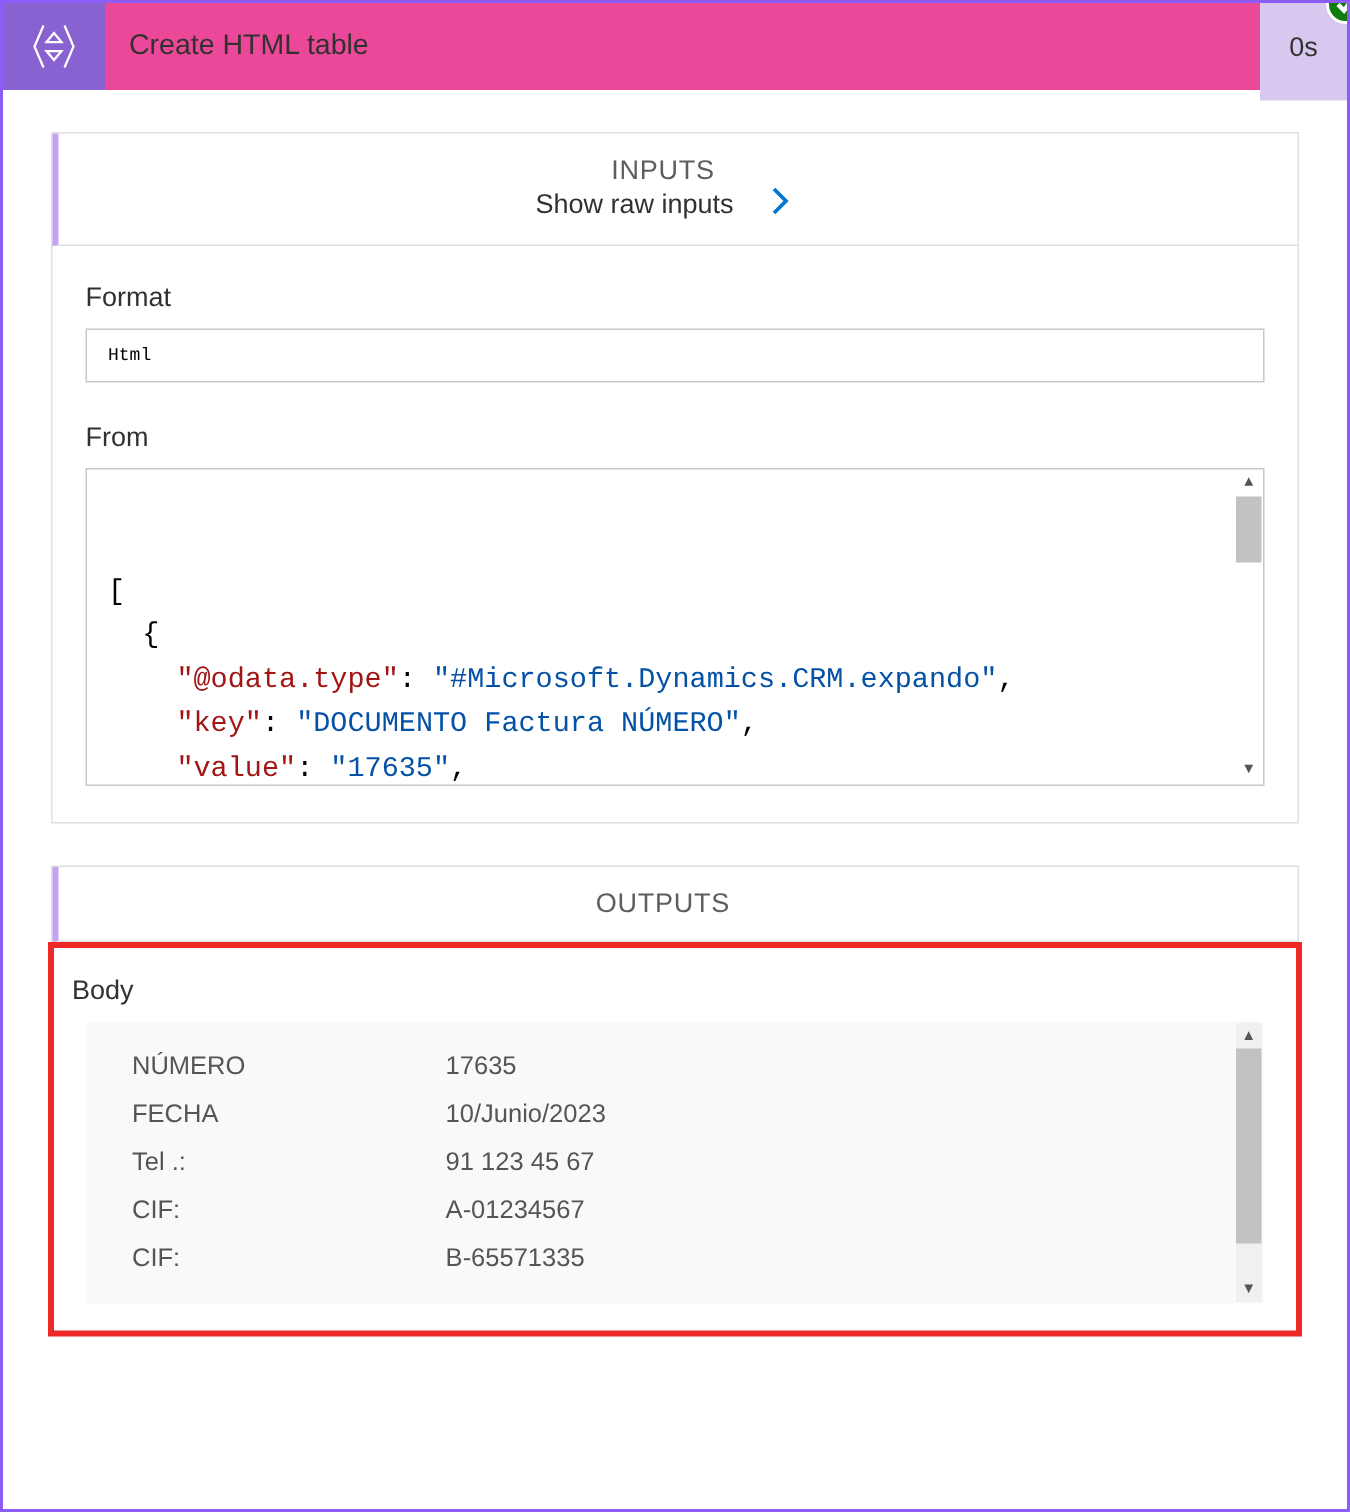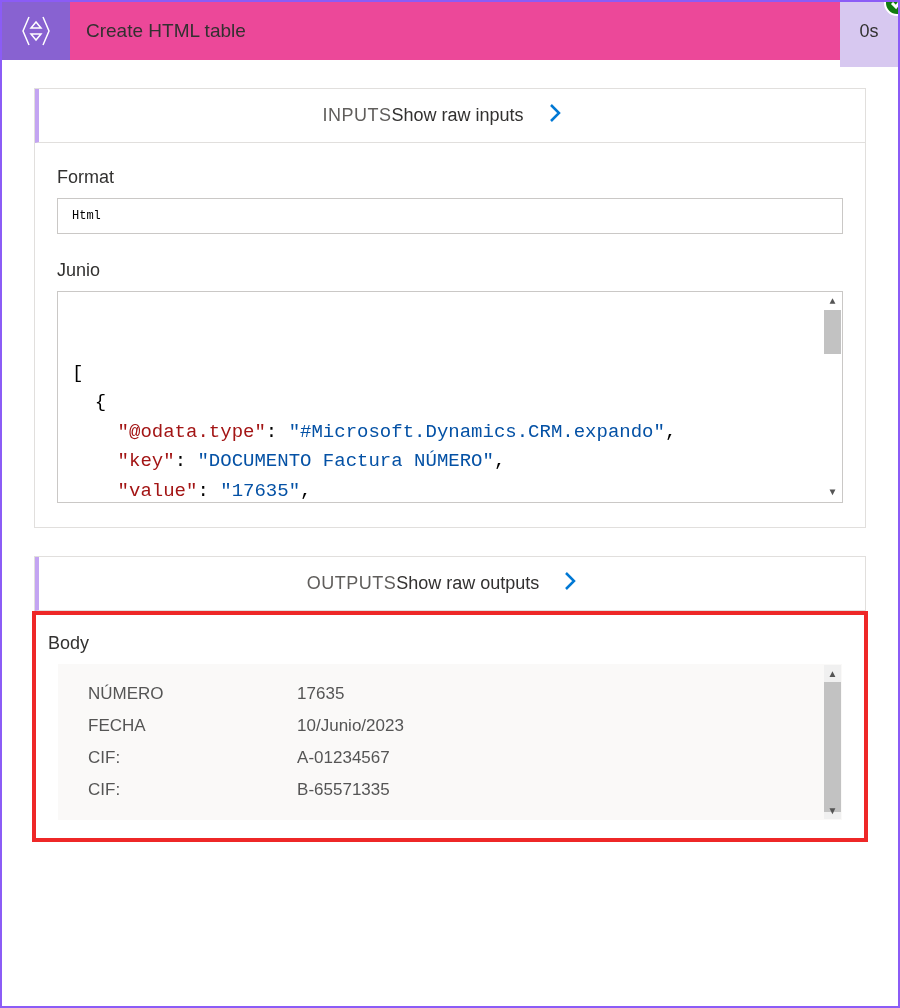--- a/index.html
+++ b/index.html
@@ -63,24 +63,25 @@
       padding: 28px 32px;
     }
     .panel {
       border: 1px solid #e1dfdd;
       background: #fff;
       margin-bottom: 28px;
     }
     .panel-header {
       display: flex;
       align-items: center;
-      justify-content: center;
+      justify-content: flex-end;
       padding: 14px 20px 14px 0;
       border-bottom: 1px solid #e1dfdd;
       border-left: 4px solid #c3a4f2;
+      flex-direction: column;
     }
     .panel-header-title {
       font-size: 18px;
       color: #605e5c;
       letter-spacing: 0.5px;
     }
     .panel-header-link {
       display: flex;
       align-items: center;
       gap: 24px;
@@ -238,21 +239,21 @@
           <svg width="14" height="20" viewBox="0 0 14 20">
               <polyline points="3,2 11,10 3,18"></polyline>
             </svg>
         </span>
       </div>
     </div>
     <div class="panel-body">
       <div class="field-label">Format</div>
       <div class="field-box">Html</div>
 
-      <div class="field-label">Junio</div>
+      <div class="field-label">From</div>
       <div class="code-box">
         <div class="code-scroll-area" id="code-area"><span class="tok-bracket">[</span>
 <span class="tok-bracket">  {</span>
 <span class="tok-key">    "@odata.type"</span><span class="tok-pun">: </span><span class="tok-str">"#Microsoft.Dynamics.CRM.expando"</span><span class="tok-pun">,</span>
 <span class="tok-key">    "key"</span><span class="tok-pun">: </span><span class="tok-str">"DOCUMENTO Factura NÚMERO"</span><span class="tok-pun">,</span>
 <span class="tok-key">    "value"</span><span class="tok-pun">: </span><span class="tok-str">"17635"</span><span class="tok-pun">,</span>
 
 
 </div>
         <div class="scrollbar">
@@ -260,41 +261,37 @@
           <div class="scroll-thumb"></div>
           <div class="scroll-arrow down">▼</div>
         </div>
       </div>
     </div>
   </div>
 
   <div class="panel outputs-panel">
     <div class="panel-header">
       <div class="panel-header-title">OUTPUTS</div>
-      <div class="panel-header-link">
-        <span>Show raw outputs</span>
-        <span class="chevron-right">
-          <svg width="14" height="20" viewBox="0 0 14 20">
-              <polyline points="3,2 11,10 3,18"></polyline>
-            </svg>
-        </span>
-      </div>
     </div>
     <div class="highlight-frame">
       <div class="body-label">Body</div>
       <div class="table-wrap">
         <table class="result-table" id="result-table">
             <tbody>
               <tr>
                 <td>NÚMERO</td>
                 <td>17635</td>
               </tr>
               <tr>
                 <td>FECHA</td>
                 <td>10/Junio/2023</td>
+              </tr>
+              <tr>
+                <td>Tel .:</td>
+                <td>91 123 45 67</td>
               </tr>
               <tr>
                 <td>CIF:</td>
                 <td>A-01234567</td>
               </tr>
               <tr>
                 <td>CIF:</td>
                 <td>B-65571335</td>
               </tr>
             </tbody>

